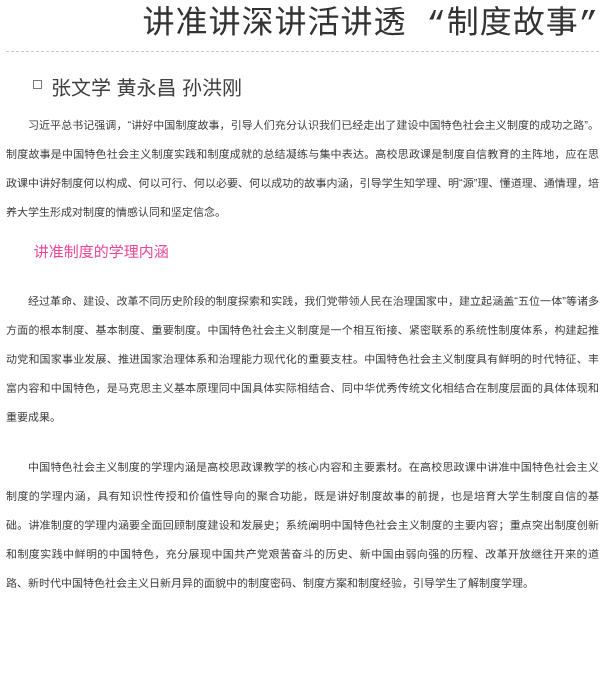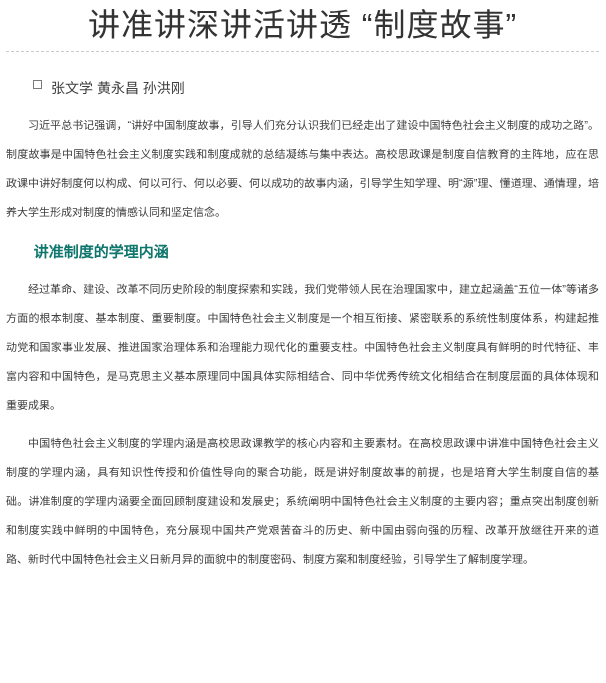--- a/index.html
+++ b/index.html
@@ -16,66 +16,67 @@
   }
   .article {
     padding: 4px 7px 10px 6px;
     box-sizing: border-box;
   }
   .page-title {
     margin: 0;
     font-size: 32px;
     line-height: 42px;
     font-weight: 500;
-    text-align: center;
+    text-align: right;
     color: #333333;
     letter-spacing: 1px;
     white-space: nowrap;
+    font-family: Liberation Mono, monospace;
   }
   .dashed-divider {
     border: none;
     border-top: 1px dashed #cbcbcb;
     margin: 5px 0 0 0;
     height: 0;
   }
   .authors-line {
     margin: 28px 0 0 0;
     padding-left: 27px;
     display: flex;
     align-items: flex-start;
-    font-size: 14px;
+    font-size: 20px;
     line-height: 16px;
     color: #404040;
   }
   .author-bullet {
     display: inline-block;
     width: 7px;
     height: 7px;
     border: 1px solid #7a7a7a;
     margin-right: 9px;
     flex: none;
   }
   .para {
     margin: 15px 0 0 0;
     font-size: 11px;
     line-height: 29px;
     text-align: justify;
     text-indent: 2em;
     color: #404040;
   }
   .para.tight {
-    margin-top: 9px;
+    margin-top: 21px;
   }
   .section-heading {
     margin: 10px 0 0 0;
     font-size: 15px;
     line-height: 29px;
-    font-weight: 700;
+    font-weight: 400;
     text-indent: 1.85em;
-    color: #0f766e;
+    color: #ec4899;
   }
 </style>
 </head>
 <body>
 
 <div class="article">
 
   <h1 class="page-title">讲准讲深讲活讲透 “制度故事”</h1>
 
   <hr class="dashed-divider">

